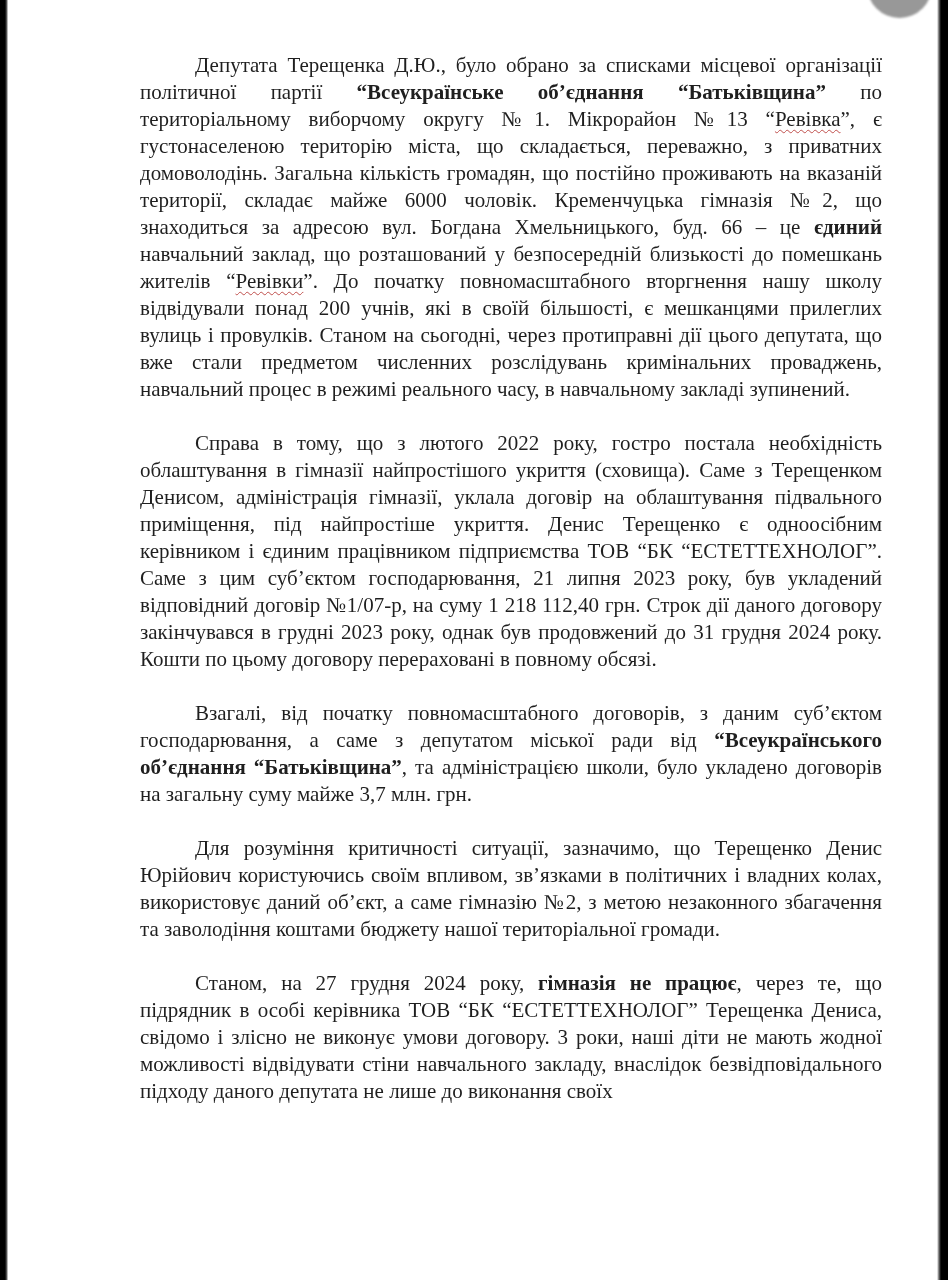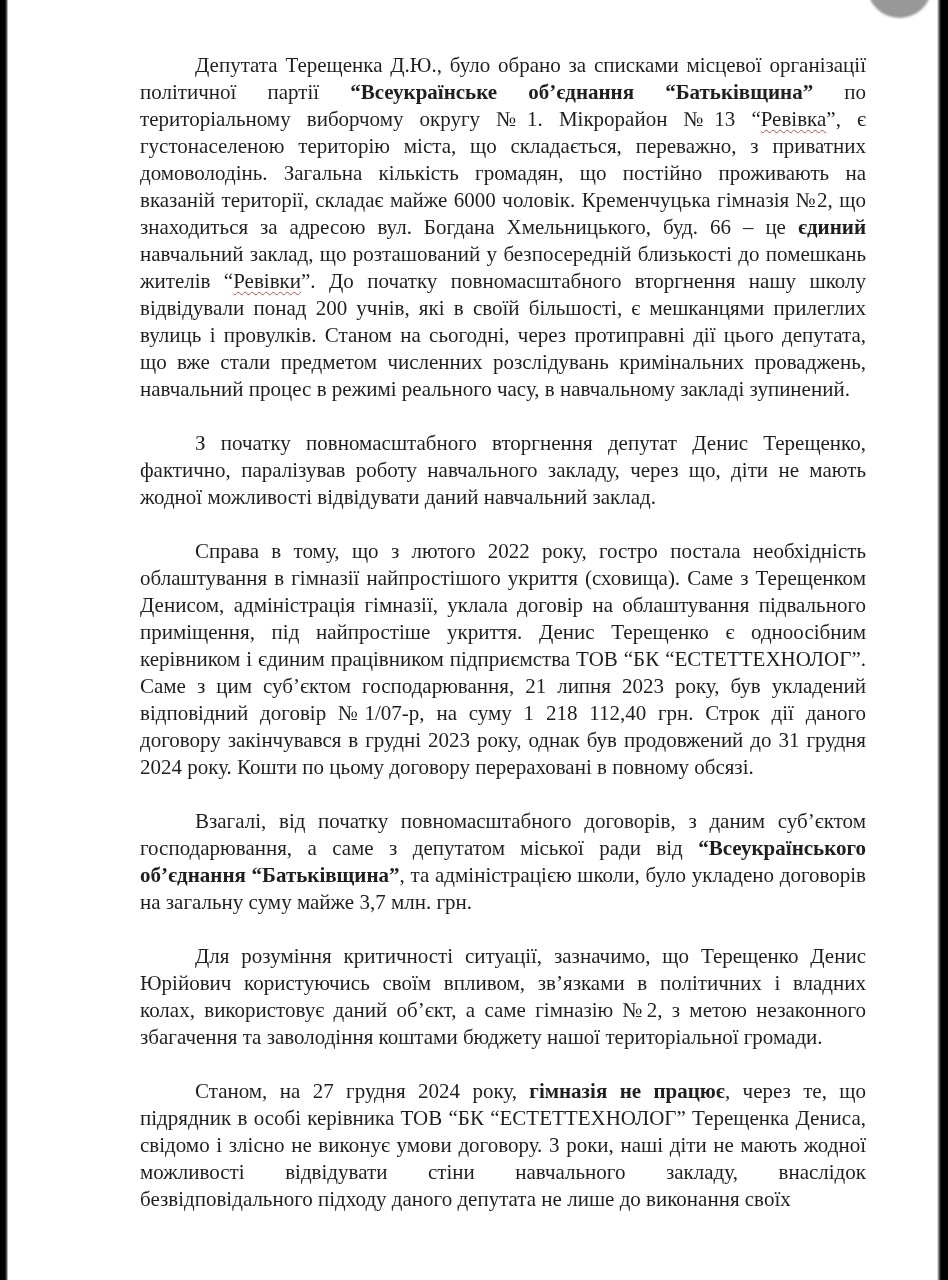--- a/index.html
+++ b/index.html
@@ -31,41 +31,40 @@
     position: absolute;
     left: 140px; top: 52px;
     width: 742px;
     color: #1f1f1f;
     font-size: 21px;
     line-height: 27px;
     text-align: justify;
     filter: blur(0.3px);
   }
   .doc p {
-    margin: 0 16px 27px 0;
+    margin: 0 0 27px 0;
     text-indent: 55px;
   }
   .doc p:last-child { margin-bottom: 0; }
   .run.bold { font-weight: bold; }
   .run.misspelled {
     text-decoration: underline;
     text-decoration-style: wavy;
     text-decoration-color: #c0504d;
     text-decoration-thickness: 1px;
     text-underline-offset: 3px;
   }
 </style>
 </head>
 <body>
 
 <div class="stage">
   <div class="float-circle"></div>
   <div class="doc">
       <p><span class="run normal">Депутата Терещенка Д.Ю., було обрано за списками місцевої організації політичної партії </span><span class="run bold">“Всеукраїнське об’єднання “Батьківщина”</span><span class="run normal"> по територіальному виборчому округу №1. Мікрорайон №13 “</span><span class="run misspelled">Ревівка</span><span class="run normal">”, є густонаселеною територію міста, що складається, переважно, з приватних домоволодінь. Загальна кількість громадян, що постійно проживають на вказаній території, складає майже 6000 чоловік. Кременчуцька гімназія №2, що знаходиться за адресою вул. Богдана Хмельницького, буд. 66 – це </span><span class="run bold">єдиний</span><span class="run normal"> навчальний заклад, що розташований у безпосередній близькості до помешкань жителів “</span><span class="run misspelled">Ревівки</span><span class="run normal">”. До початку повномасштабного вторгнення нашу школу відвідували понад 200 учнів, які в своїй більшості, є мешканцями прилеглих вулиць і провулків. Станом на сьогодні, через протиправні дії цього депутата, що вже стали предметом численних розслідувань кримінальних проваджень,  навчальний процес в режимі реального часу, в навчальному закладі зупинений.</span></p>
-      <p><span class="run normal">З початку повномасштабного вторгнення депутат Денис Терещенко, фактично, паралізував роботу навчального закладу, через що, діти не мають жодної можливості відвідувати даний навчальний заклад.</span></p>
       <p><span class="run normal">Справа в тому, що з лютого 2022 року, гостро постала необхідність облаштування в гімназії найпростішого укриття (сховища). Саме з Терещенком Денисом, адміністрація гімназії, уклала договір на облаштування підвального приміщення, під найпростіше укриття. Денис Терещенко є одноосібним керівником і єдиним працівником підприємства ТОВ “БК “ЕСТЕТТЕХНОЛОГ”. Саме з цим суб’єктом господарювання, 21 липня 2023 року, був укладений відповідний договір №1/07-р, на суму 1 218 112,40 грн. Строк дії даного договору закінчувався в грудні 2023 року, однак був продовжений до 31 грудня 2024 року. Кошти по цьому договору перераховані в повному обсязі.</span></p>
       <p><span class="run normal">Взагалі, від початку повномасштабного договорів, з даним суб’єктом господарювання, а саме з депутатом міської ради від </span><span class="run bold">“Всеукраїнського об’єднання “Батьківщина”</span><span class="run normal">, та адміністрацією школи, було укладено договорів на загальну суму майже 3,7 млн. грн.</span></p>
       <p><span class="run normal">Для розуміння критичності ситуації, зазначимо, що Терещенко Денис Юрійович користуючись своїм впливом, зв’язками в політичних і владних колах, використовує даний об’єкт, а саме гімназію №2, з метою незаконного збагачення та заволодіння коштами бюджету нашої територіальної громади.</span></p>
       <p><span class="run normal">Станом, на 27 грудня 2024 року, </span><span class="run bold">гімназія не працює</span><span class="run normal">, через те, що підрядник в особі керівника ТОВ “БК “ЕСТЕТТЕХНОЛОГ” Терещенка Дениса, свідомо і злісно не виконує умови договору. 3 роки, наші діти не мають жодної можливості відвідувати стіни навчального закладу, внаслідок безвідповідального підходу даного депутата не лише до виконання своїх</span></p>
     </div>
   <div class="edge-left"></div>
   <div class="edge-right"></div>
 </div>
 
 </body></html>

